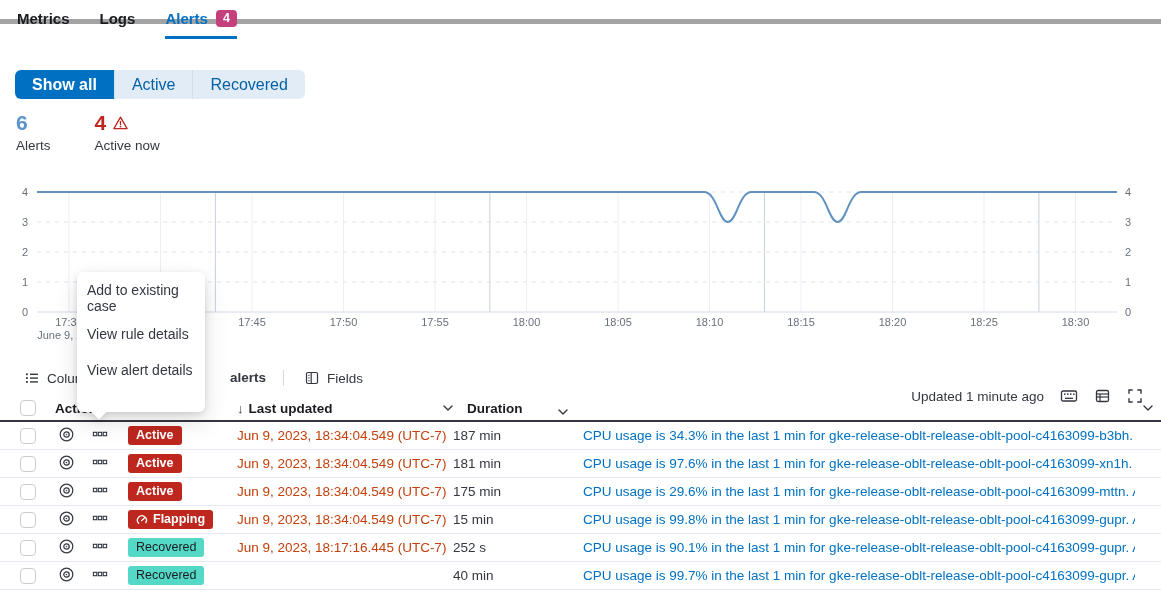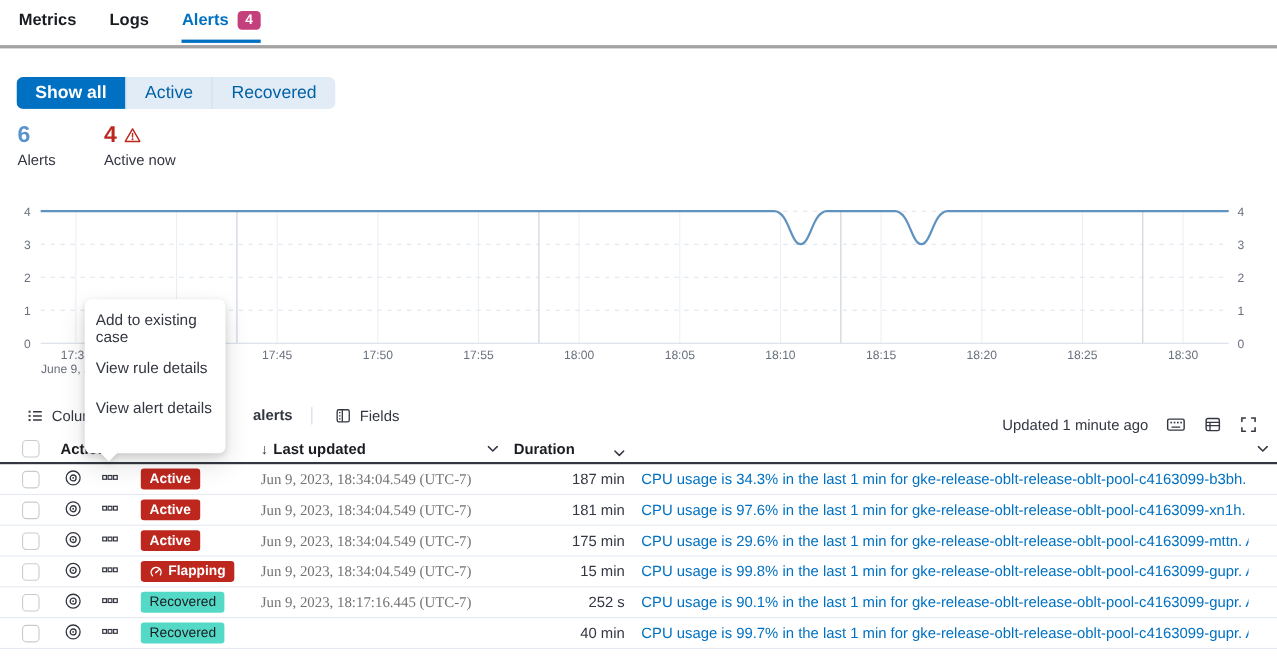--- a/index.html
+++ b/index.html
@@ -1,21 +1,21 @@
 <!DOCTYPE html>
 <html><head>
 <meta charset="utf-8">
 <style>
   html,body{margin:0;padding:0;background:#fff;}
   *{box-sizing:border-box;}
   .page{position:relative;width:1161px;height:604px;overflow:hidden;background:#fff;
         font-family:"Liberation Sans",sans-serif;color:#343741;}
 
   
-  .tabs{position:absolute;top:0;left:0;right:0;height:44px;border-bottom:3px solid #a3a3a3;
+  .tabs{position:absolute;top:0;left:0;right:0;height:24px;border-bottom:5px solid #a3a3a3;
         display:flex;align-items:flex-start;gap:30px;padding:10px 0 0 17px;}
   .tab{display:flex;align-items:center;gap:8px;font-size:15px;font-weight:700;color:#1A1C21;
        padding-bottom:9px;cursor:pointer;}
   .tab.active{color:#0071C2;border-bottom:3px solid #0071C2;margin-bottom:-1px;}
   .tab-badge{background:#C4407C;color:#fff;font-size:12.5px;font-weight:700;border-radius:4px;
              padding:1px 7px;line-height:15px;}
 
   
   .filters{position:absolute;top:70px;left:15px;display:flex;height:29px;border-radius:6px;overflow:hidden;}
   .filter-btn{display:flex;align-items:center;padding:0 17px;font-size:16px;font-weight:500;
@@ -43,21 +43,21 @@
                  transform:rotate(45deg);box-shadow:3px 3px 5px rgba(0,0,0,0.08);}
   .menu-item{height:36px;display:flex;align-items:center;padding:0 10px;font-size:14px;color:#343741;cursor:pointer;}
 
   
   .toolbar{position:absolute;top:366px;left:0;right:0;height:26px;font-size:13.5px;}
   .tb-group{position:absolute;top:0;display:flex;align-items:center;gap:7px;height:24px;cursor:pointer;}
   .tb-columns{left:24px;}
   .tb-alerts{position:absolute;left:230px;top:4px;font-weight:600;}
   .tb-divider{position:absolute;left:283px;top:4px;width:1px;height:16px;background:#D3DAE6;}
   .tb-fields{left:304px;}
-  .tb-right{position:absolute;right:18px;top:8px;display:flex;align-items:center;gap:16px;height:24px;}
+  .tb-right{position:absolute;right:18px;top:18px;display:flex;align-items:center;gap:16px;height:24px;}
   .tb-right .updated{color:#343741;}
   .iconbtn{background:none;border:none;padding:0;cursor:pointer;display:inline-flex;align-items:center;}
 
   
   .table{position:absolute;top:396px;left:0;right:0;}
   .thead,.trow{display:grid;grid-template-columns:32px 36px 34px 107px 230px 115px 15px 1fr 26px;
                align-items:center;padding-left:14px;}
   .thead{height:26px;border-bottom:2px solid #343741;font-weight:700;font-size:13.5px;color:#1A1C21;}
   .trow{height:28px;border-bottom:1px solid #E4E9F2;font-size:13.5px;}
   .checkbox{width:16px;height:16px;border:1px solid #C9CBCE;border-radius:4px;background:#fff;
@@ -65,22 +65,22 @@
   .h-actions{grid-column:2/5;padding-left:9px;}
   .h-updated{grid-column:5;display:flex;align-items:center;justify-content:space-between;padding-left:14px;}
   .h-updated .lbl{display:flex;align-items:center;gap:5px;}
   .h-duration{grid-column:6;display:flex;align-items:flex-end;justify-content:space-between;padding-left:14px;}
   .h-reason{grid-column:8;}
   .h-reason-chev{grid-column:9;display:flex;justify-content:center;}
   .sort-arrow{font-weight:400;font-size:13px;color:#343741;}
   .c-eye{padding-left:12px;}
   .c-more{padding-left:10px;}
   .c-status{padding-left:12px;}
-  .c-updated{grid-column:5;padding-left:14px;color:#737373;white-space:nowrap;font-family:Liberation Serif, serif;}
-  .c-duration{grid-column:6;text-align:right;white-space:nowrap;}
+  .c-updated{grid-column:5;padding-left:14px;color:#c2410c;white-space:nowrap;}
+  .c-duration{grid-column:6;white-space:nowrap;}
   .c-reason{grid-column:8;overflow:hidden;}
   .reason-link{color:#0071C2;text-decoration:none;white-space:nowrap;display:block;overflow:hidden;cursor:pointer;}
   .badge{display:inline-flex;align-items:center;gap:5px;height:19px;padding:0 8px;border-radius:3px;
          font-size:12.5px;line-height:19px;white-space:nowrap;}
   .badge-active,.badge-flapping{background:#BD271E;color:#fff;font-weight:600;}
   .badge-recovered{background:#54D9C7;color:#1A1C21;font-weight:500;}
   .chev{flex:none;}
 </style>
 </head>
 <body>

